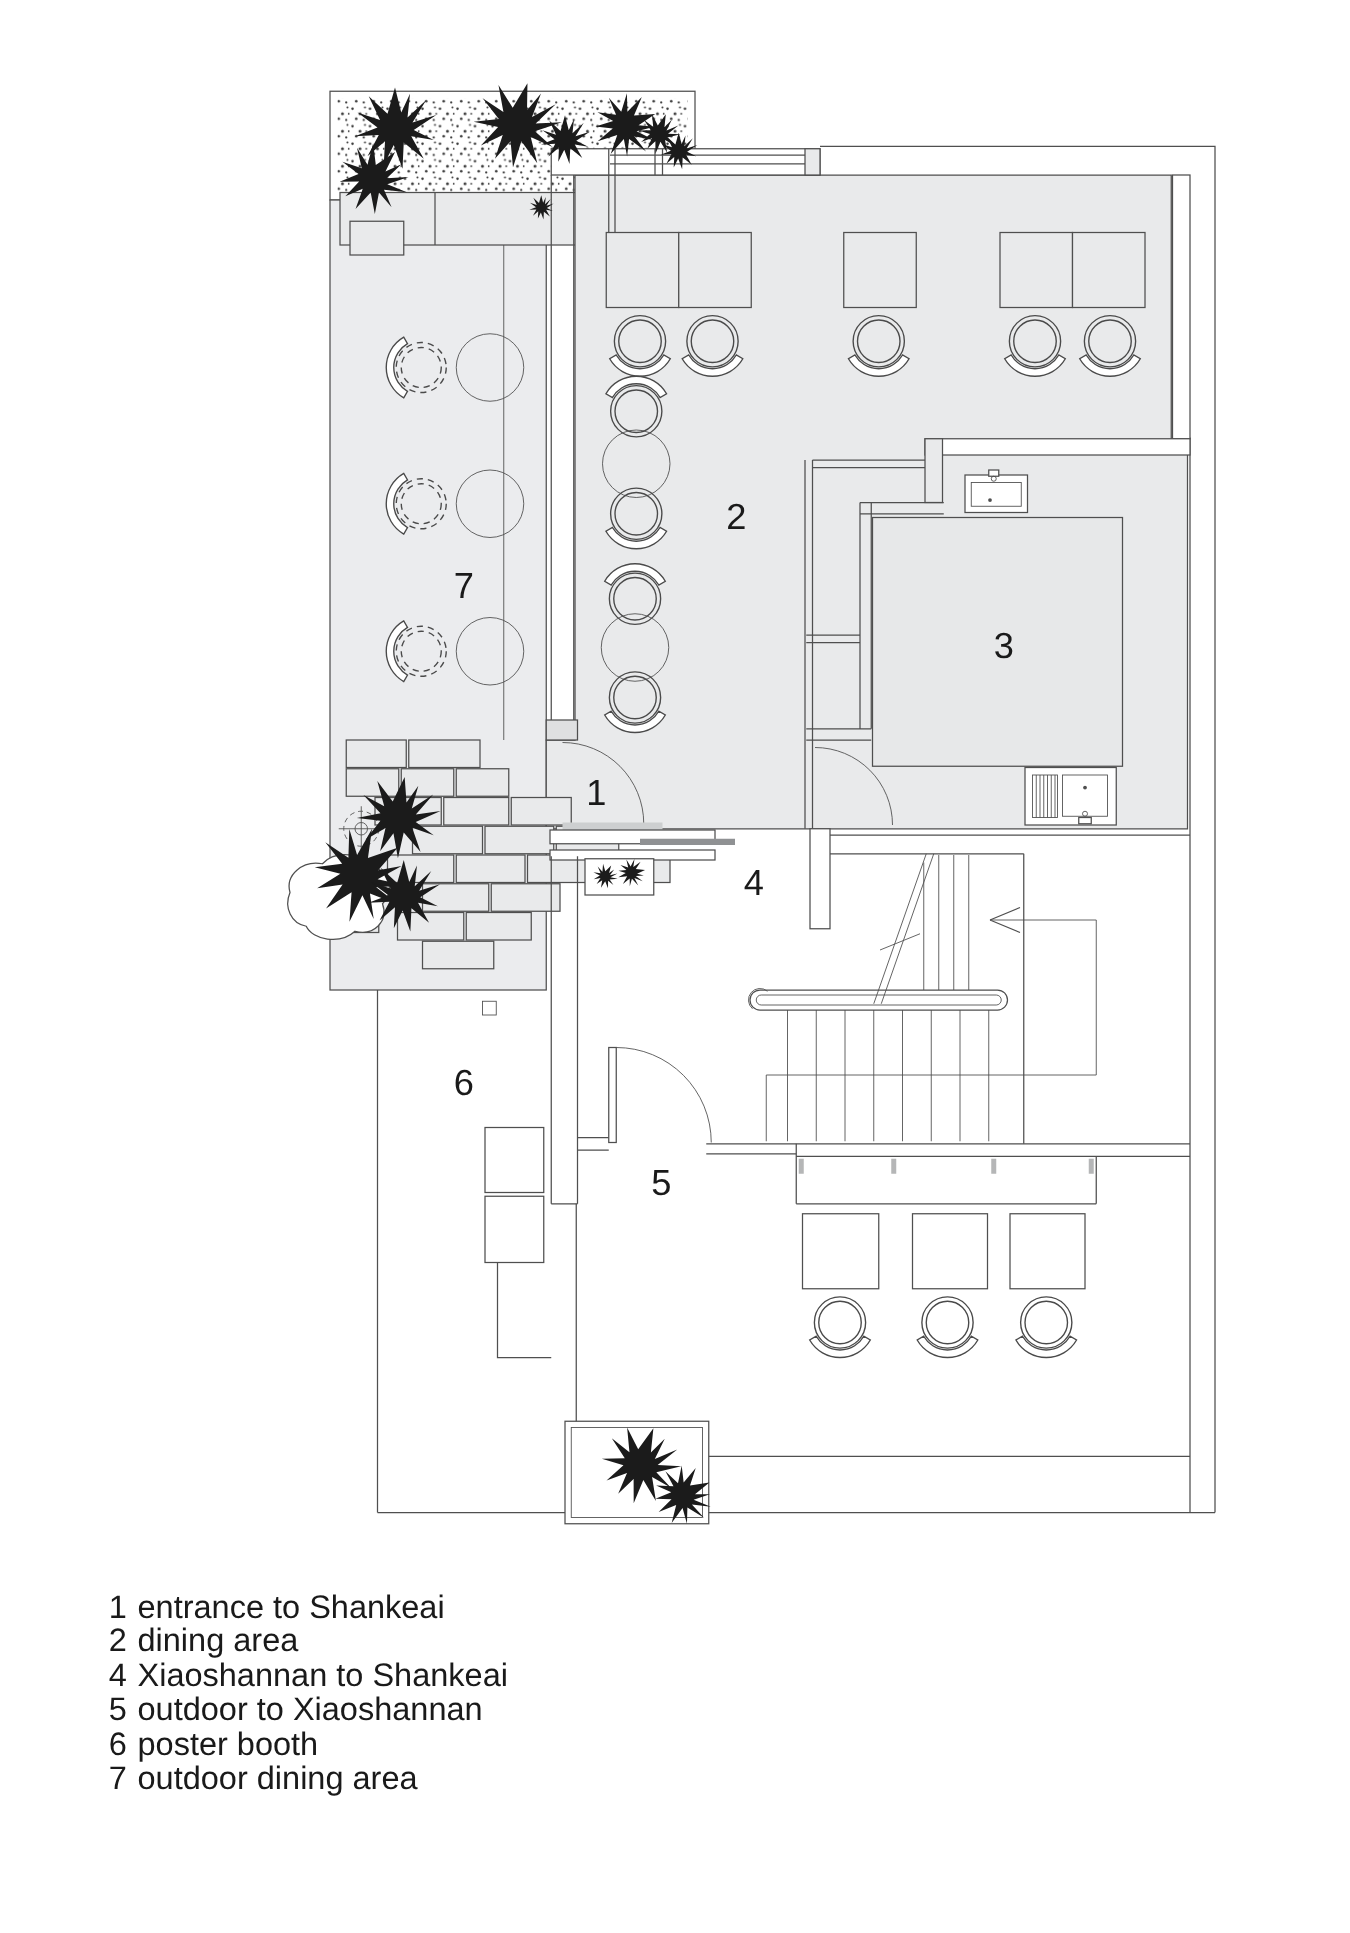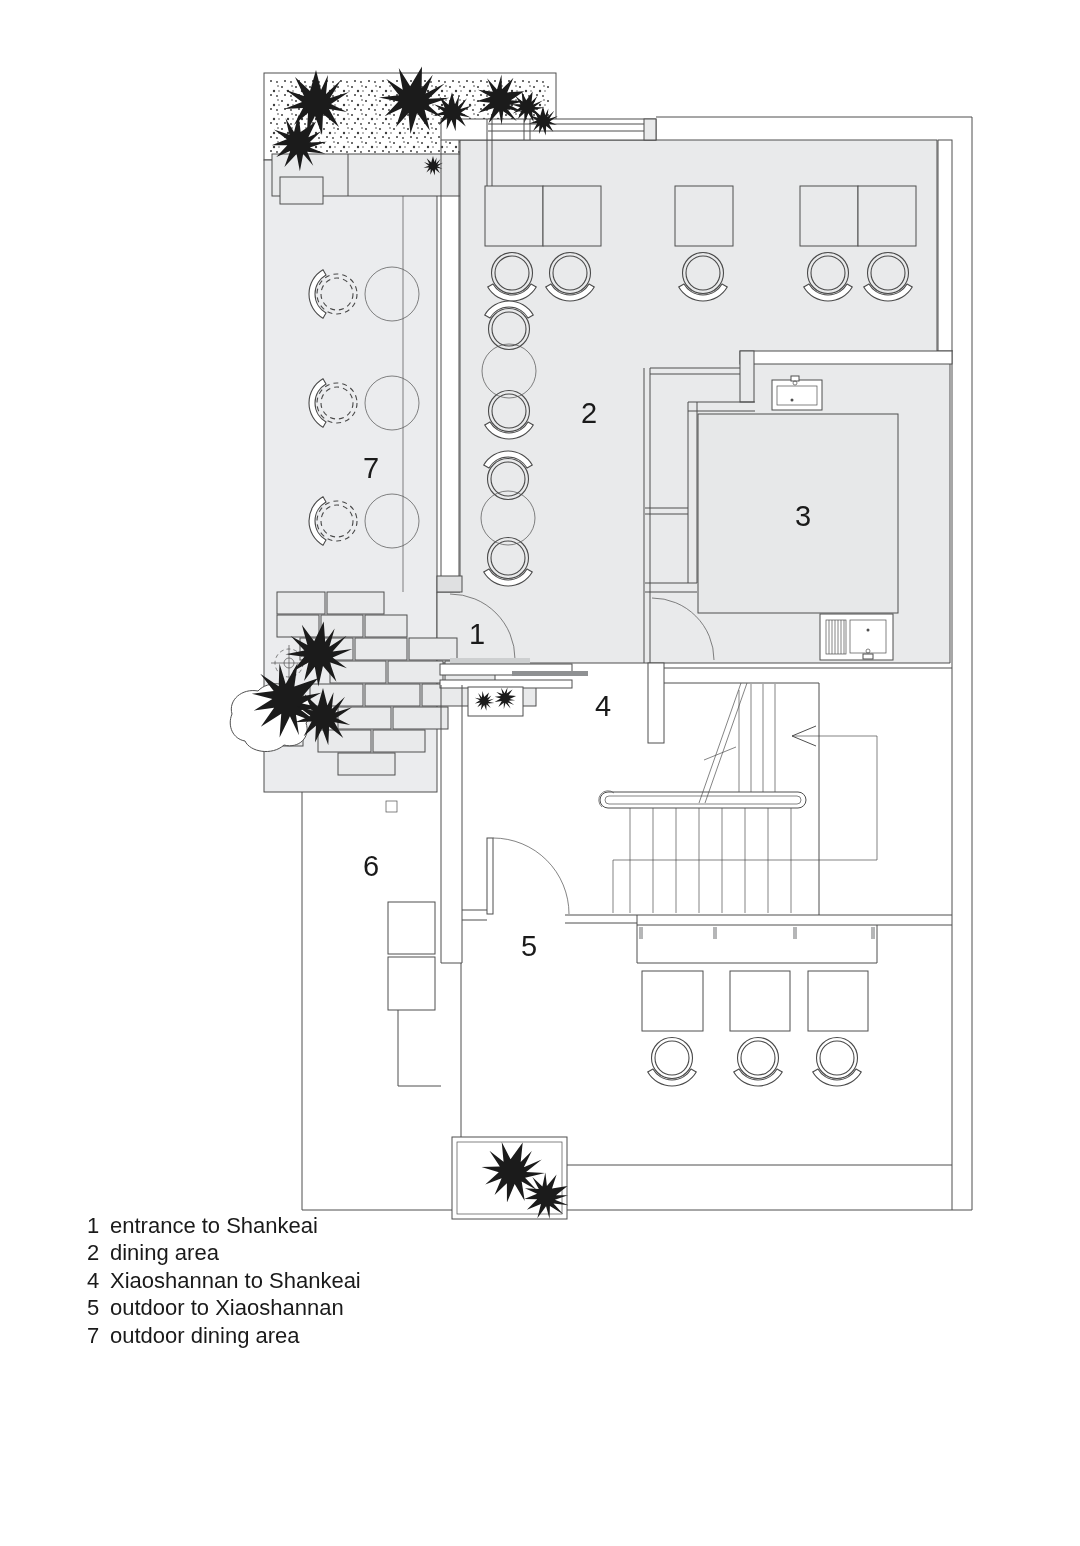--- a/index.html
+++ b/index.html
@@ -9,21 +9,21 @@
   .lnt{fill:none;stroke:var(--line,#4f4f4f);stroke-width:.7}
   .lnf{fill:#ffffff;stroke:var(--line,#4f4f4f);stroke-width:1}
   .gray{fill:var(--floor_fill,#e9eaeb);stroke:var(--line,#4f4f4f);stroke-width:1}
   .gray2{fill:var(--outdoor_fill,#ebecee);stroke:var(--line,#4f4f4f);stroke-width:1}
   .island{fill:#e7e8e9;stroke:var(--line,#4f4f4f);stroke-width:1}
   .seat{fill:none;stroke:var(--furniture_line,#4a4a4a);stroke-width:1.1}
   .seatd{fill:none;stroke:var(--furniture_line,#4a4a4a);stroke-width:1.1;stroke-dasharray:5 4}
   .back{fill:#ffffff;stroke:var(--furniture_line,#4a4a4a);stroke-width:1.1}
   .plant{fill:var(--plant,#1b1b1b);stroke:none}
   .lbl{font-family:"Liberation Sans",sans-serif;font-size:29px;fill:var(--text,#1a1a1a);text-anchor:middle}
-  .legend{position:absolute;left:87px;top:1212px;font-size:22px;line-height:27.4px;color:var(--text,#1a1a1a)}
+  .legend{position:absolute;left:87px;top:1272px;font-size:26px;line-height:27.4px;color:var(--text,#1a1a1a)}
   .legend .num{display:inline-block;min-width:15px;margin-right:8px}
 </style>
 </head>
 <body>
 
 <div class="page">
 <svg width="1080" height="1546" viewBox="0 0 1080 1546">
   <defs>
     <pattern id="stip" width="14" height="14" patternUnits="userSpaceOnUse">
       <circle cx="2" cy="3" r="1" fill="#3c3c3c"></circle>
@@ -255,15 +255,16 @@
     <text class="lbl" x="371" y="876">6</text>
     <text class="lbl" x="371" y="478">7</text>
   </g>
 </svg>
 
 <div class="legend">
   <div class="legend-row"><span class="num">1</span><span>entrance to Shankeai</span></div>
   <div class="legend-row"><span class="num">2</span><span>dining area</span></div>
   <div class="legend-row"><span class="num">4</span><span>Xiaoshannan to Shankeai</span></div>
   <div class="legend-row"><span class="num">5</span><span>outdoor to Xiaoshannan</span></div>
+  <div class="legend-row"><span class="num">6</span><span>poster booth</span></div>
   <div class="legend-row"><span class="num">7</span><span>outdoor dining area</span></div>
 </div>
 </div>
 
 </body></html>

